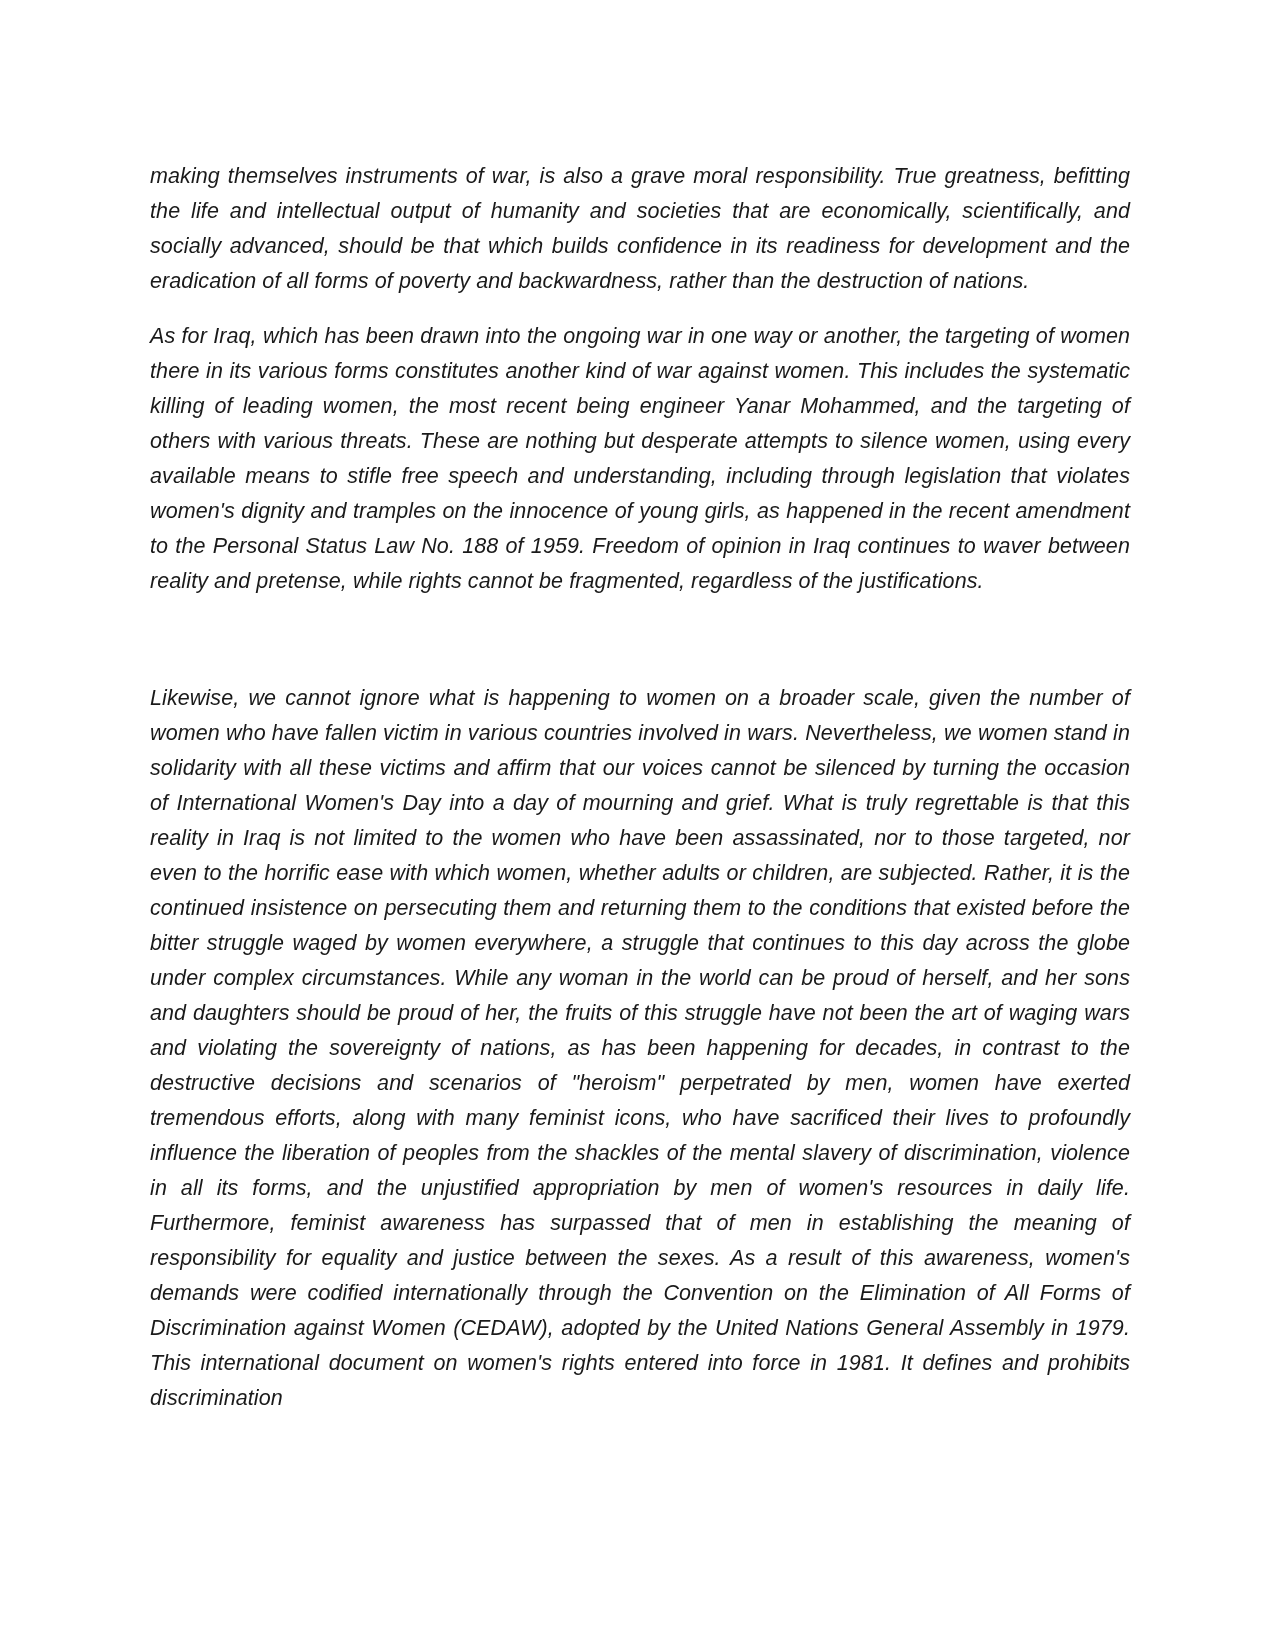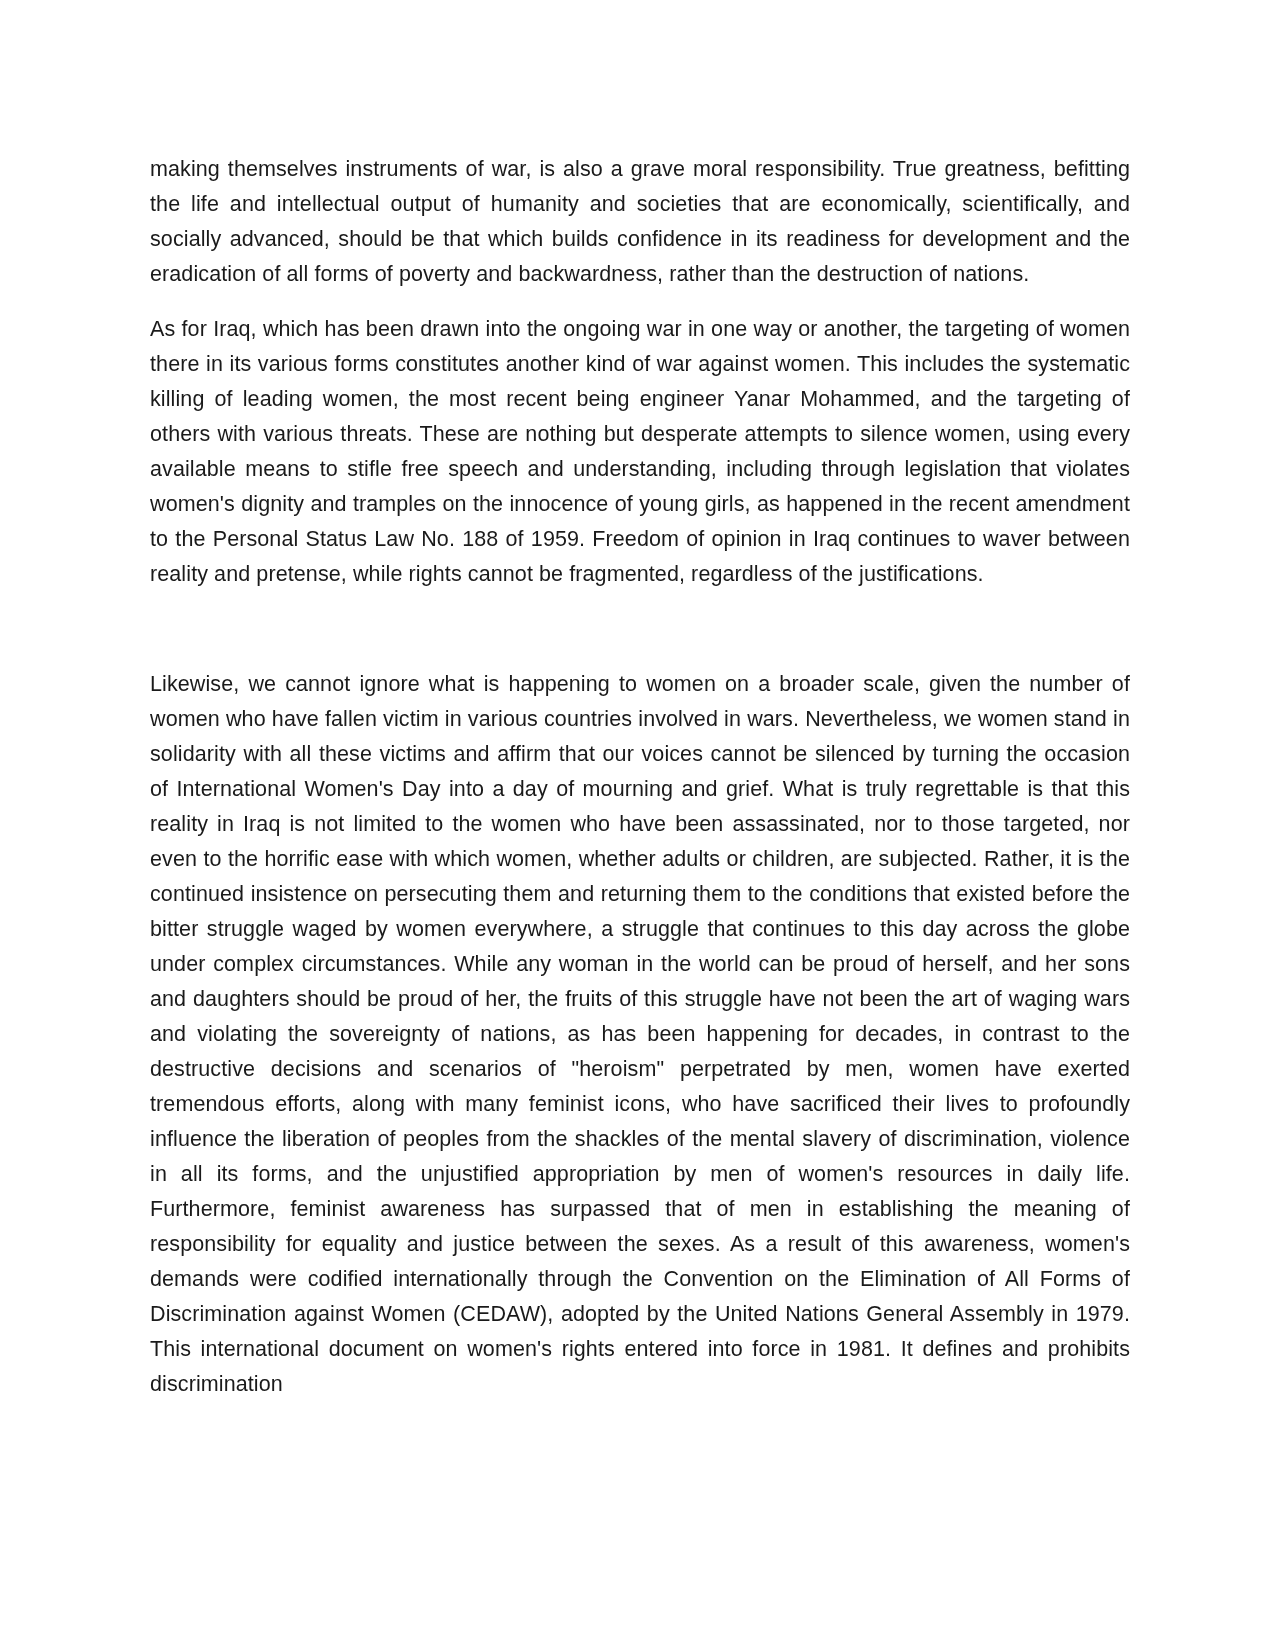--- a/index.html
+++ b/index.html
@@ -14,27 +14,28 @@
     overflow: hidden;
   }
   .page {
     box-sizing: border-box;
     width: 1275px;
     height: 1650px;
     padding: 143px 145px 0 150px;
     background: #ffffff;
   }
   .doc-par {
-    margin: 9px 0 20px 0;
+    margin: 16px 0 20px 0;
     font-size: 21.5px;
     line-height: 35px;
     color: #1a1a1a;
     text-align: justify;
     text-justify: inter-word;
     letter-spacing: 0.1px;
+    font-style: italic;
   }
   .empty-par {
     height: 46px;
   }
 </style>
 </head>
 <body style="background: rgb(255, 255, 255);">
 
 <div class="page">
   <p class="doc-par" style="color: rgb(26, 26, 26);">making themselves instruments of war, is also a grave moral responsibility. True greatness, befitting the life and intellectual output of humanity and societies that are economically, scientifically, and socially advanced, should be that which builds confidence in its readiness for development and the eradication of all forms of poverty and backwardness, rather than the destruction of nations.</p>

